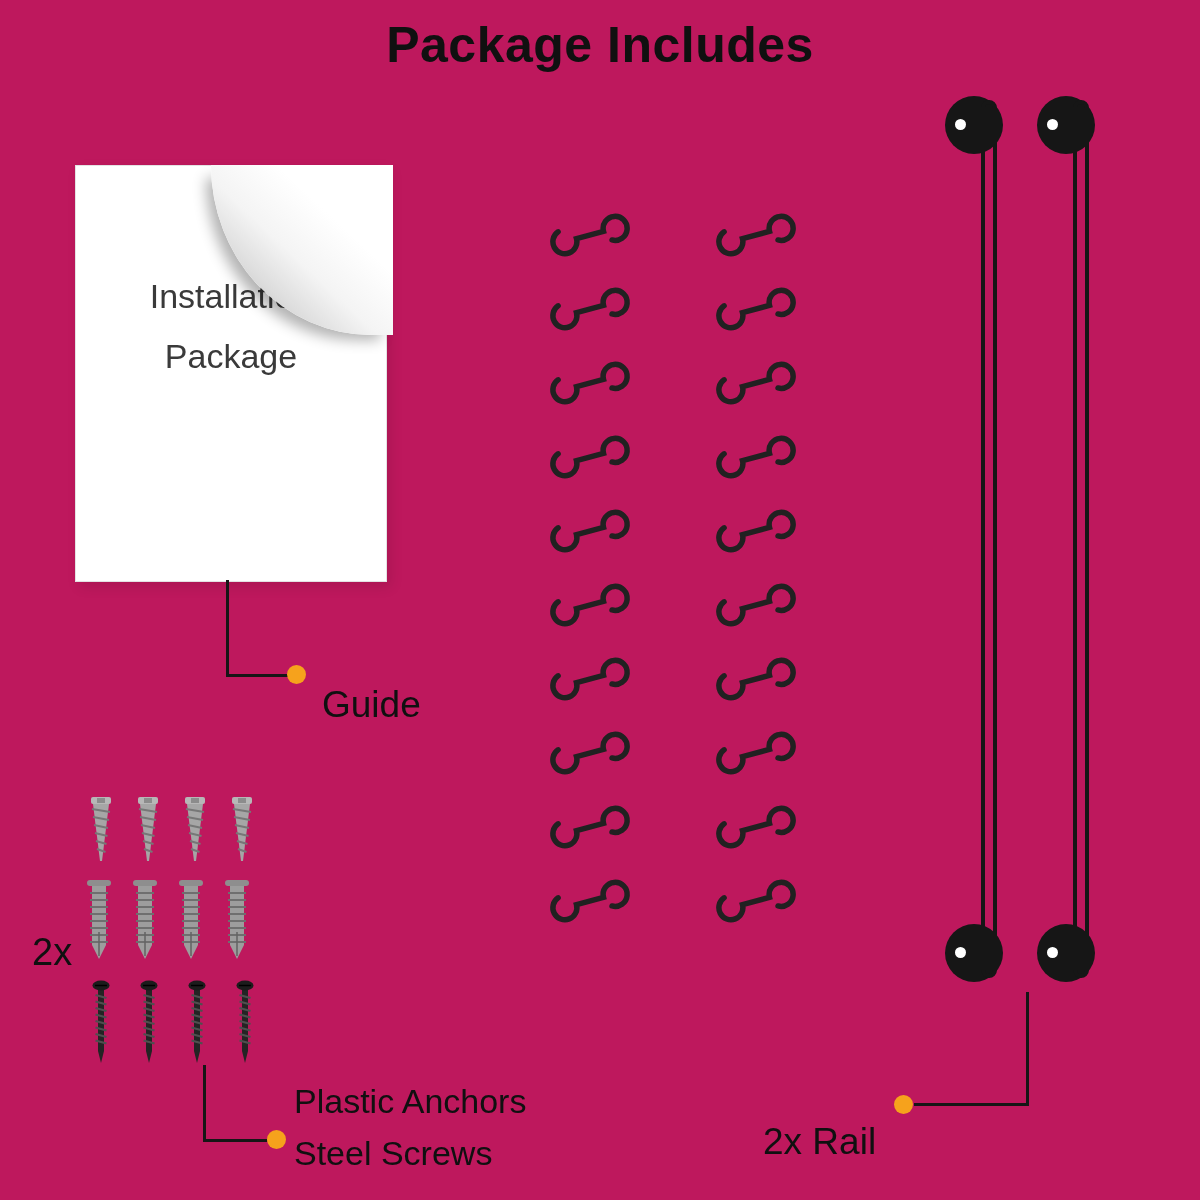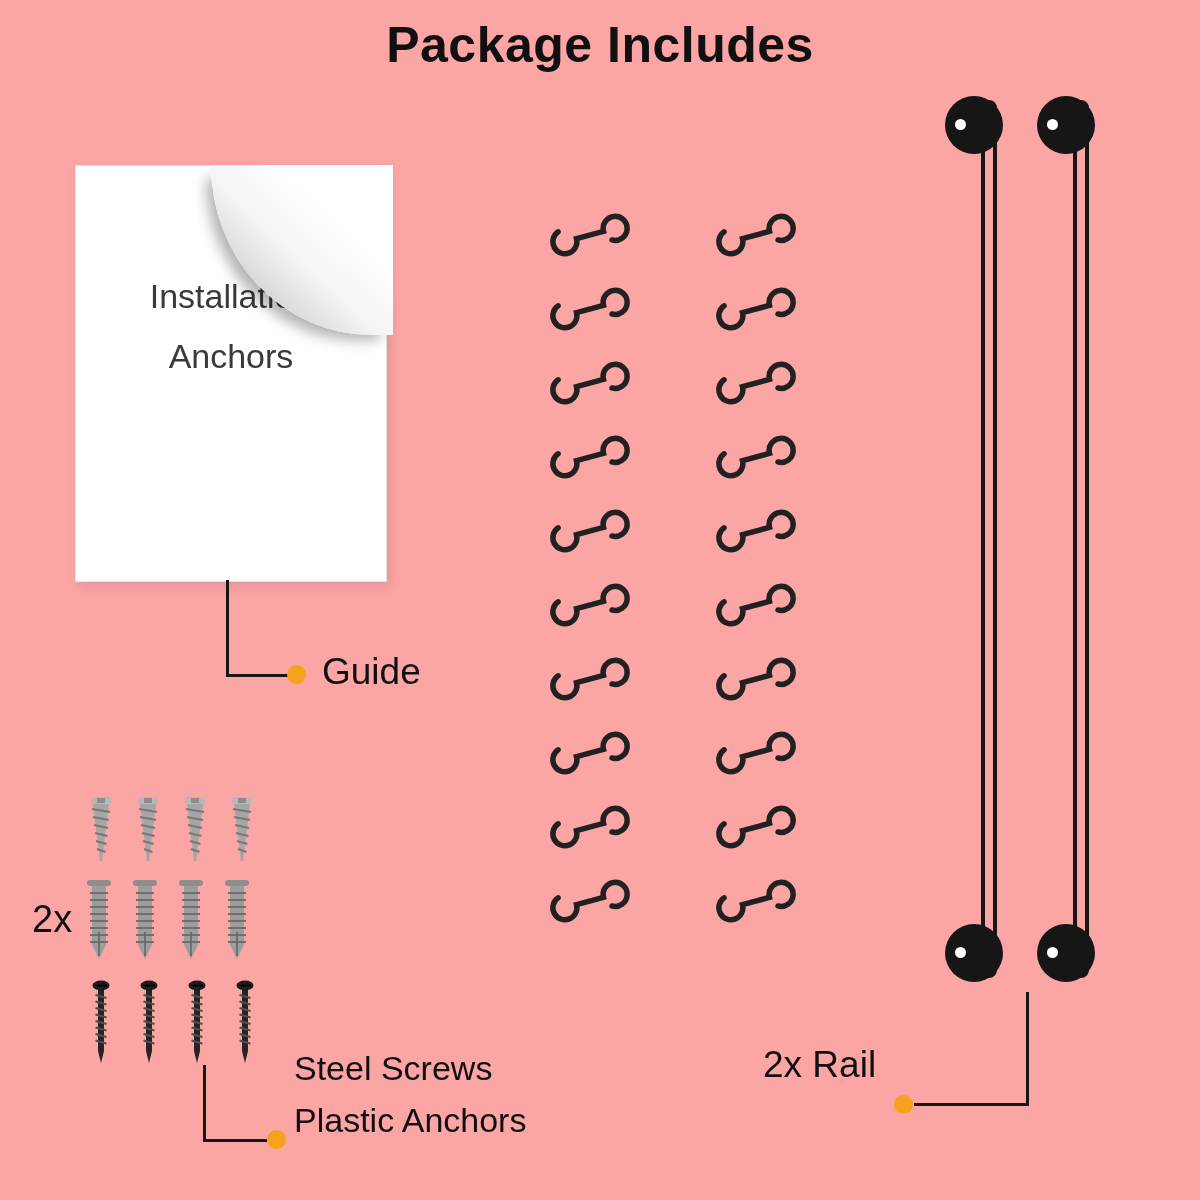--- a/index.html
+++ b/index.html
@@ -1,17 +1,17 @@
 <!DOCTYPE html>
 <html style="--accent: #F6A21C; --ink: #161616; --hook: #212121; --metal: #A6A6A6; --plastic: #9D9D9D;"><head>
 <meta charset="utf-8">
 <style>
   html,body{margin:0;padding:0;background:#fff;}
   #canvas{
-    position:relative;width:1200px;height:1200px;background:#fca5a5;overflow:hidden;
+    position:relative;width:1200px;height:1200px;background:#be185d;overflow:hidden;
     font-family:"Liberation Sans", sans-serif;color:#141414;
   }
   .title{
     position:absolute;top:16px;left:0;width:100%;text-align:center;
     font-size:50px;font-weight:600;letter-spacing:0.5px;color:#101010;
   }
   
   .sheet{
     position:absolute;left:75px;top:165px;width:310px;height:415px;
     background:#fff;border:1px solid #e3e3e3;
@@ -23,24 +23,24 @@
   }
   .curl{
     position:absolute;top:-1px;right:-7px;width:182px;height:170px;z-index:2;
     background:linear-gradient(to bottom left,#ffffff 32%,#f4f4f4 54%,#dddddd 70%,#c2c2c2 84%,#b2b2b2 100%);
     border-bottom-left-radius:88% 100%;
     box-shadow:-9px 9px 14px -4px rgba(0,0,0,0.30);
   }
   
   .line{position:absolute;background:var(--ink,#161616);}
   .dot{position:absolute;width:19px;height:19px;border-radius:50%;background:var(--accent,#F6A21C);}
-  .label{position:absolute;color:#101010;}
+  .label{position:absolute;color:#101010;margin-top:33px;}
   .guide-label{left:322px;top:651px;font-size:37px;}
   .hw-label{left:294px;top:1042px;font-size:34px;line-height:52px;}
-  .rail-label{left:763px;top:1036px;font-size:37px;line-height:57px;}
+  .rail-label{left:763px;top:1080px;font-size:37px;line-height:57px;}
   .qty-label{left:32px;top:898px;font-size:38px;}
   
   .hook-col{position:absolute;top:199px;display:flex;flex-direction:column;gap:2px;}
   .hook{width:118px;height:72px;display:flex;align-items:center;justify-content:center;}
   .hook-svg{color:var(--hook,#212121);transform:rotate(75deg);}
   
   .rail{position:absolute;top:96px;width:70px;height:886px;}
   .flange{position:absolute;left:0;width:58px;height:58px;border-radius:50%;background:var(--ink,#161616);}
   .flange-top{top:0;}
   .flange-bottom{top:828px;}
@@ -55,21 +55,21 @@
 </head>
 <body>
 
 <div id="canvas">
 
   <div class="title">Package Includes</div>
 
   <div class="sheet">
     <div class="sheet-text">
       <div>Installation</div>
-      <div>Anchors</div>
+      <div>Package</div>
     </div>
     <div class="curl"></div>
   </div>
 
   <div class="line" style="left:226px;top:580px;width:3px;height:97px;"></div>
   <div class="line" style="left:226px;top:674px;width:62px;height:3px;"></div>
   <div class="dot" style="left:287px;top:665px;"></div>
   <div class="label guide-label">Guide</div>
 
   <div class="hook-col" style="left:531px;">
@@ -415,17 +415,17 @@
     <polygon points="6,71 12,71 9,83" fill="#242424"></polygon>
     <ellipse cx="9" cy="5.5" rx="8.5" ry="5" fill="#1c1c1c"></ellipse>
     <line x1="3" y1="5.5" x2="15" y2="5.5" stroke="#000000" stroke-width="1.5"></line>
   </svg>
 </div>
 
   <div class="line" style="left:203px;top:1065px;width:3px;height:77px;"></div>
   <div class="line" style="left:203px;top:1139px;width:64px;height:3px;"></div>
   <div class="dot" style="left:267px;top:1130px;"></div>
   <div class="label hw-label">
+    <div>Plastic Anchors</div>
     <div>Steel Screws</div>
-    <div>Plastic Anchors</div>
   </div>
 
 </div>
 
 </body></html>

